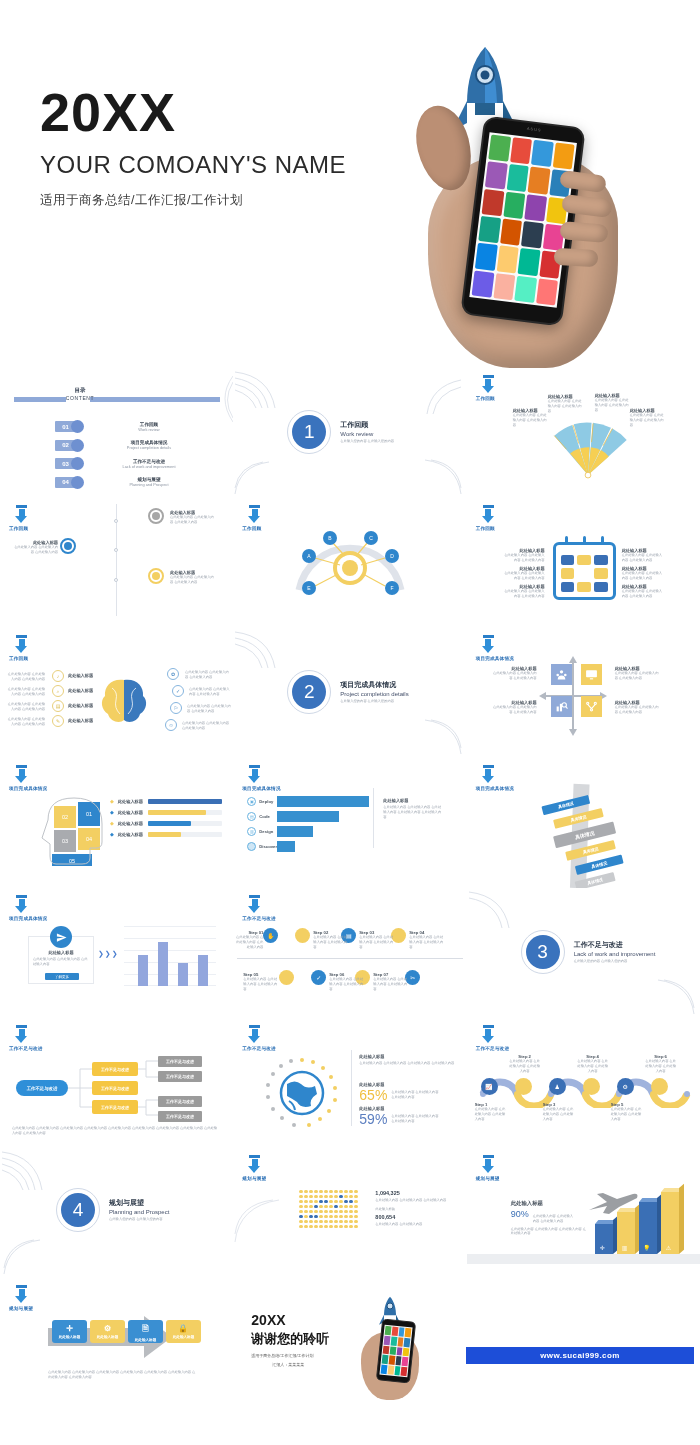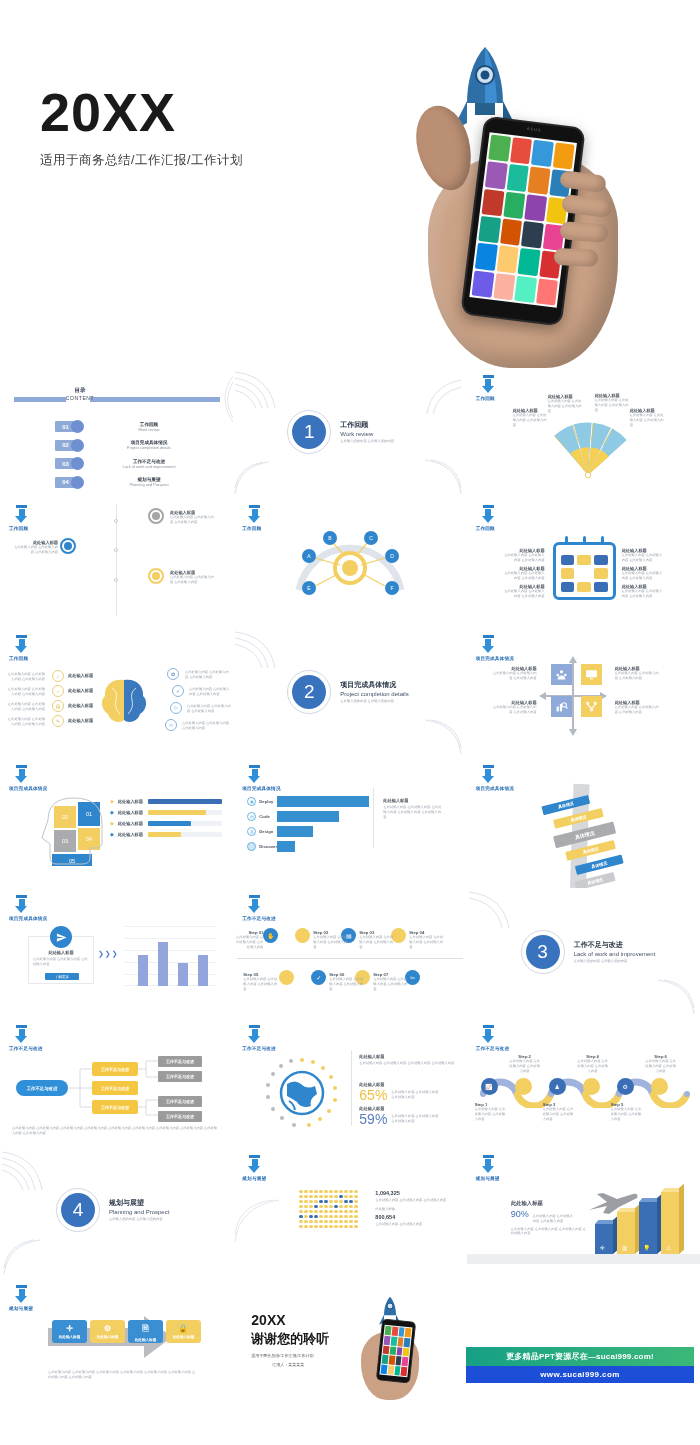--- a/index.html
+++ b/index.html
@@ -134,20 +134,21 @@
          font-size:8px; font-weight:700; display:flex;align-items:center;justify-content:center; letter-spacing:.2px;}
   .bn2 { height:17px; background:#1d4ed8; color:#fff; font-size:8px; font-weight:700;
          display:flex;align-items:center;justify-content:center; letter-spacing:.4px;}
 </style>
 </head>
 <body>
 
 <div class="cover">
   <div class="cover-text">
     <div class="cv-year">20XX</div>
+    <div class="cv-en">YOUR COMOANY'S NAME</div>
     <div class="cv-sub">适用于商务总结/工作汇报/工作计划</div>
   </div>
 
   <div class="art">
 
     <svg class="rocket" viewBox="0 0 74 120">
       <path d="M37 2 C50 16 55 38 55 58 L19 58 C19 38 24 16 37 2 Z" fill="#2f6fa8"></path>
       <path d="M37 2 C44 14 48 34 49 58 L37 58 Z" fill="#3f8dd1"></path>
       <circle cx="37" cy="30" r="9" fill="#cfe2f2" stroke="#1d4f7e" stroke-width="2"></circle>
       <circle cx="37" cy="30" r="4.5" fill="#1d4f7e"></circle>
@@ -1233,15 +1234,14 @@
           </div>
         </div>
       </div>
     </div>
 
     <div class="slide"></div>
   </div>
 </div>
 
 <div class="banner">
-  <div class="bn1">更多精品PPT资源尽在—sucai999.com!</div>
   <div class="bn2">www.sucai999.com</div>
 </div>
 
 </body></html>

